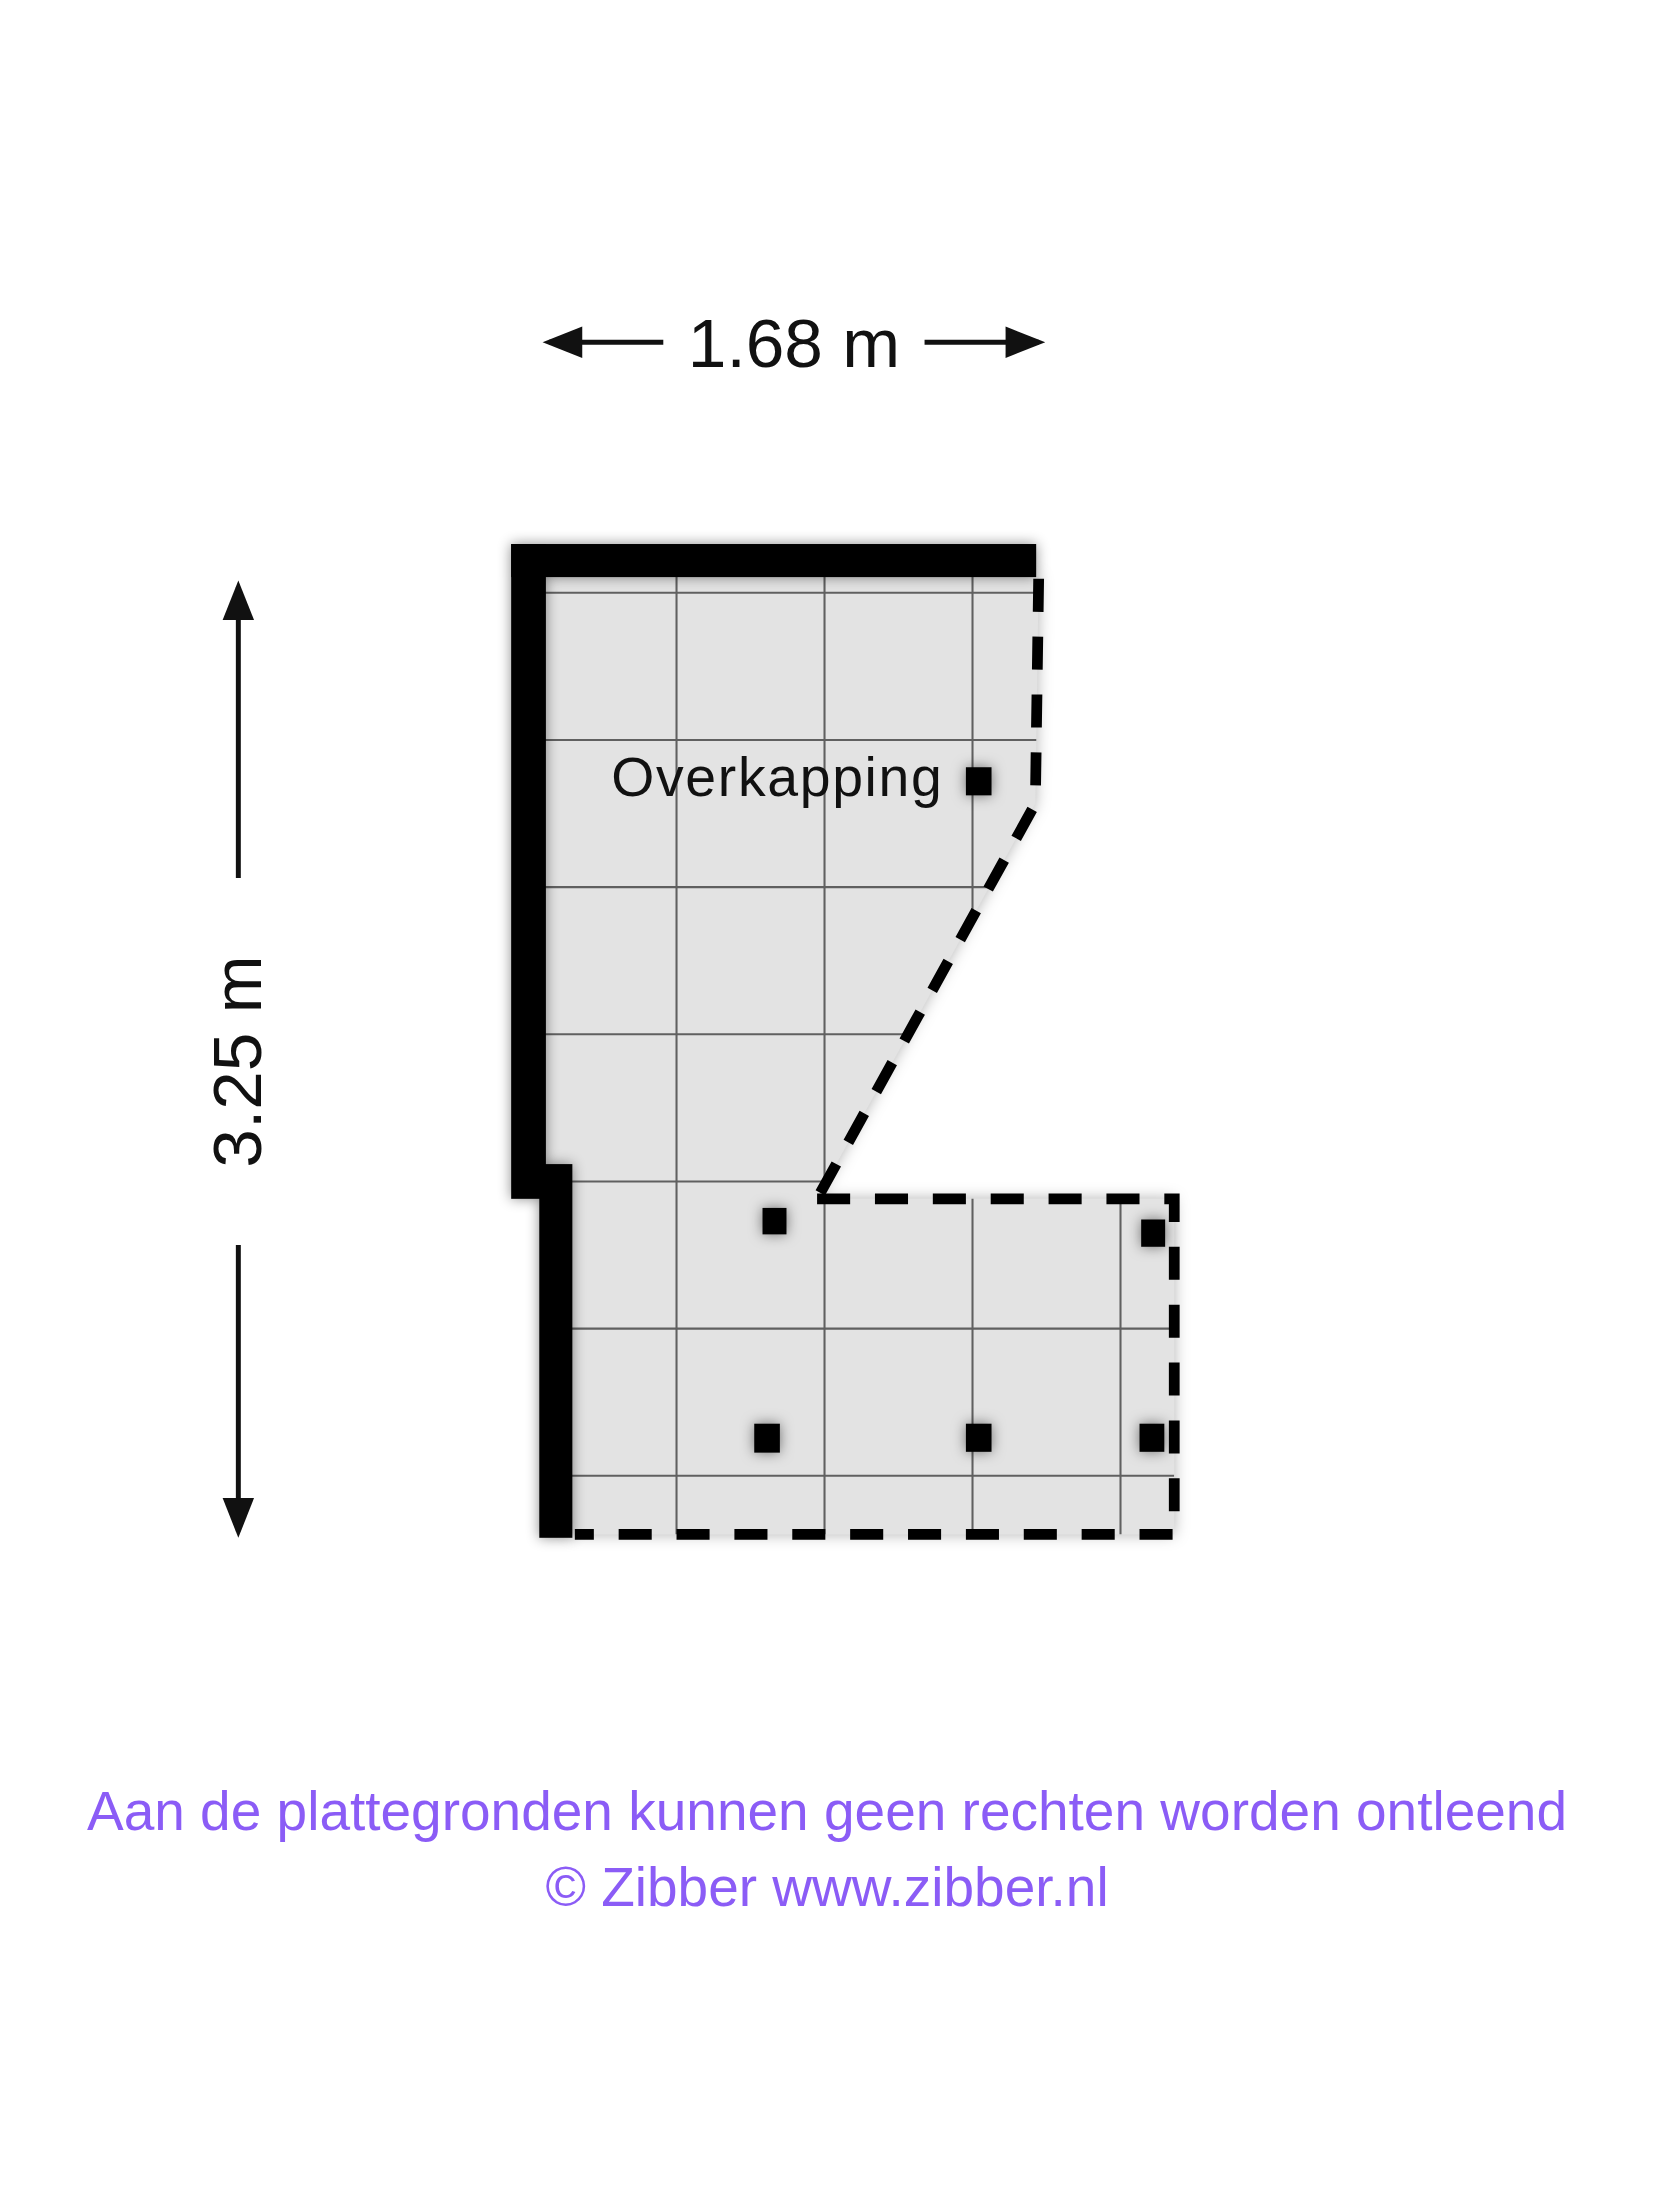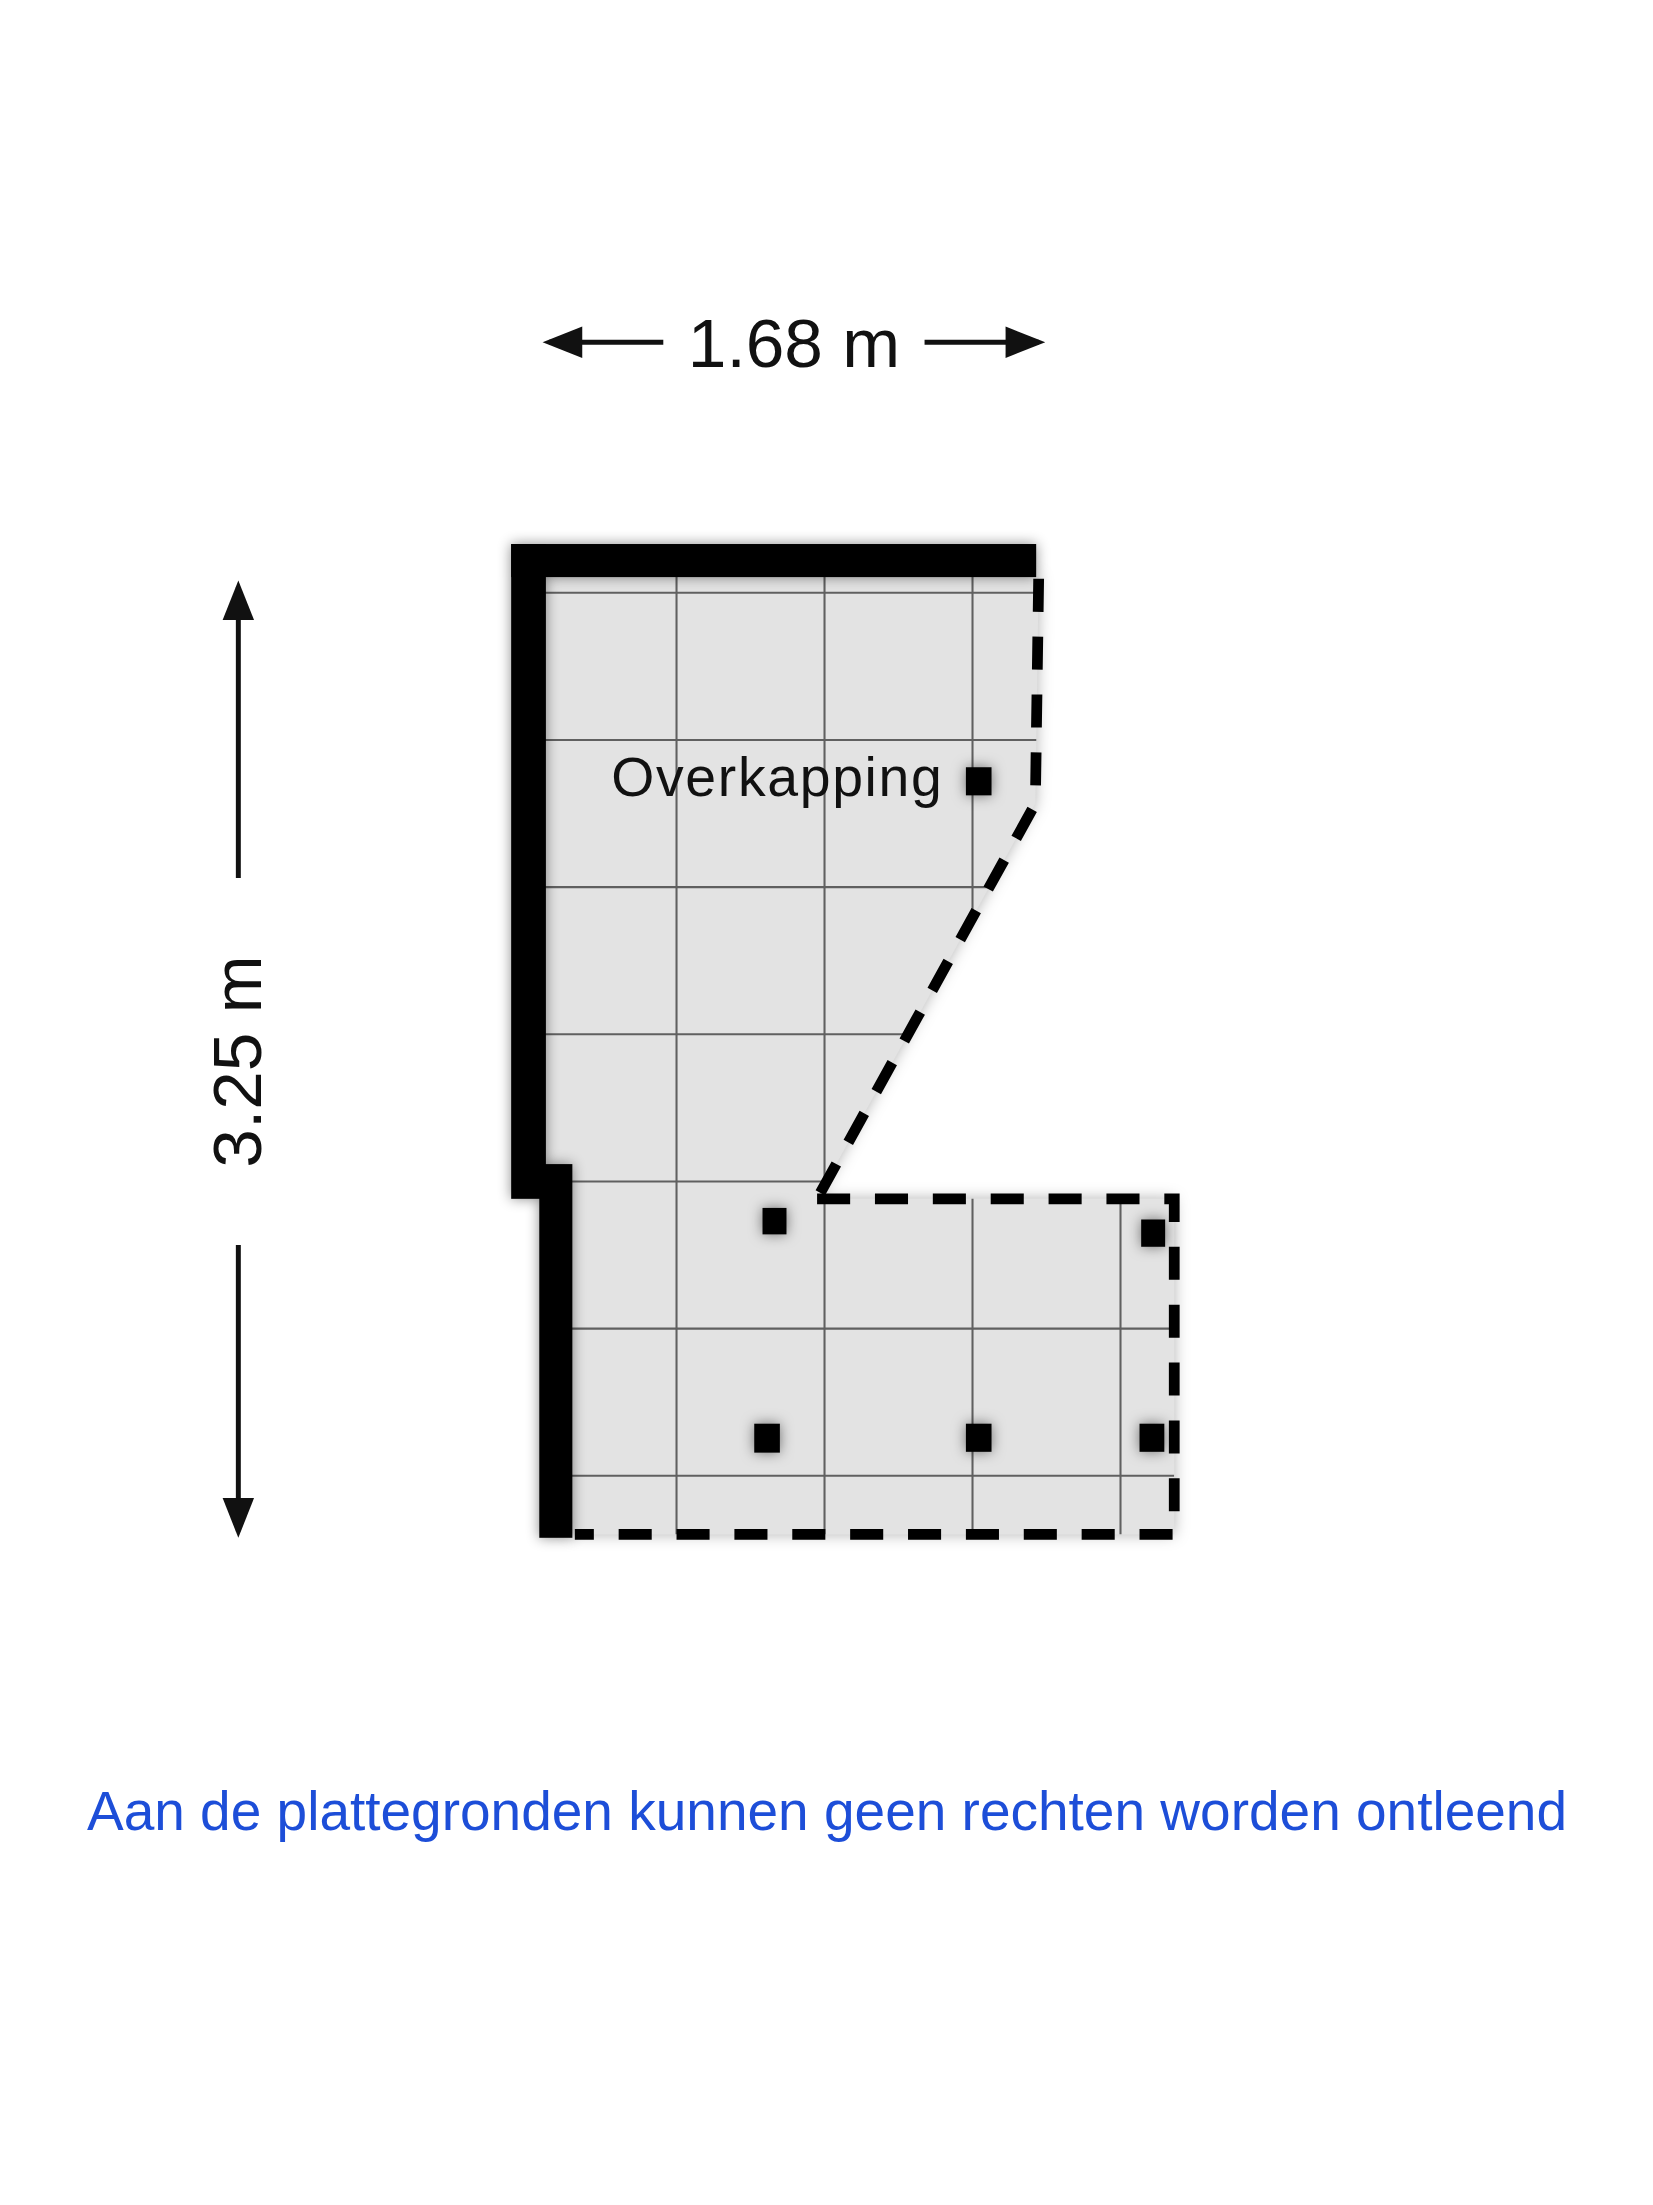--- a/index.html
+++ b/index.html
@@ -46,21 +46,21 @@
     fill: #111111;
   }
   .disclaimer {
     position: absolute;
     left: 0;
     right: 0;
     top: 1773px;
     text-align: center;
     font-size: 55px;
     line-height: 76px;
-    color: #1d4ed8;
+    color: #8b5cf6;
     white-space: nowrap;
   }
 </style>
 </head>
 <body>
 
 <div id="canvas">
 
   <svg id="plan-svg" viewBox="0 0 2000 2667">
 
@@ -115,16 +115,17 @@
       <line class="dim-line" x1="288" y1="710" x2="288" y2="1062"></line>
       <line class="dim-line" x1="288" y1="1506" x2="288" y2="1852"></line>
       <polygon class="dim-head" points="288,702 269,750 307,750"></polygon>
       <polygon class="dim-head" points="288,1860 269,1812 307,1812"></polygon>
       <text class="dim-text" transform="translate(316 1284) rotate(-90)" text-anchor="middle">3.25 m</text>
     </g>
   </svg>
 
   <div class="disclaimer">
     <div>Aan de plattegronden kunnen geen rechten worden ontleend</div>
+    <div>© Zibber www.zibber.nl</div>
   </div>
 
 </div>
 
 
 </body></html>

